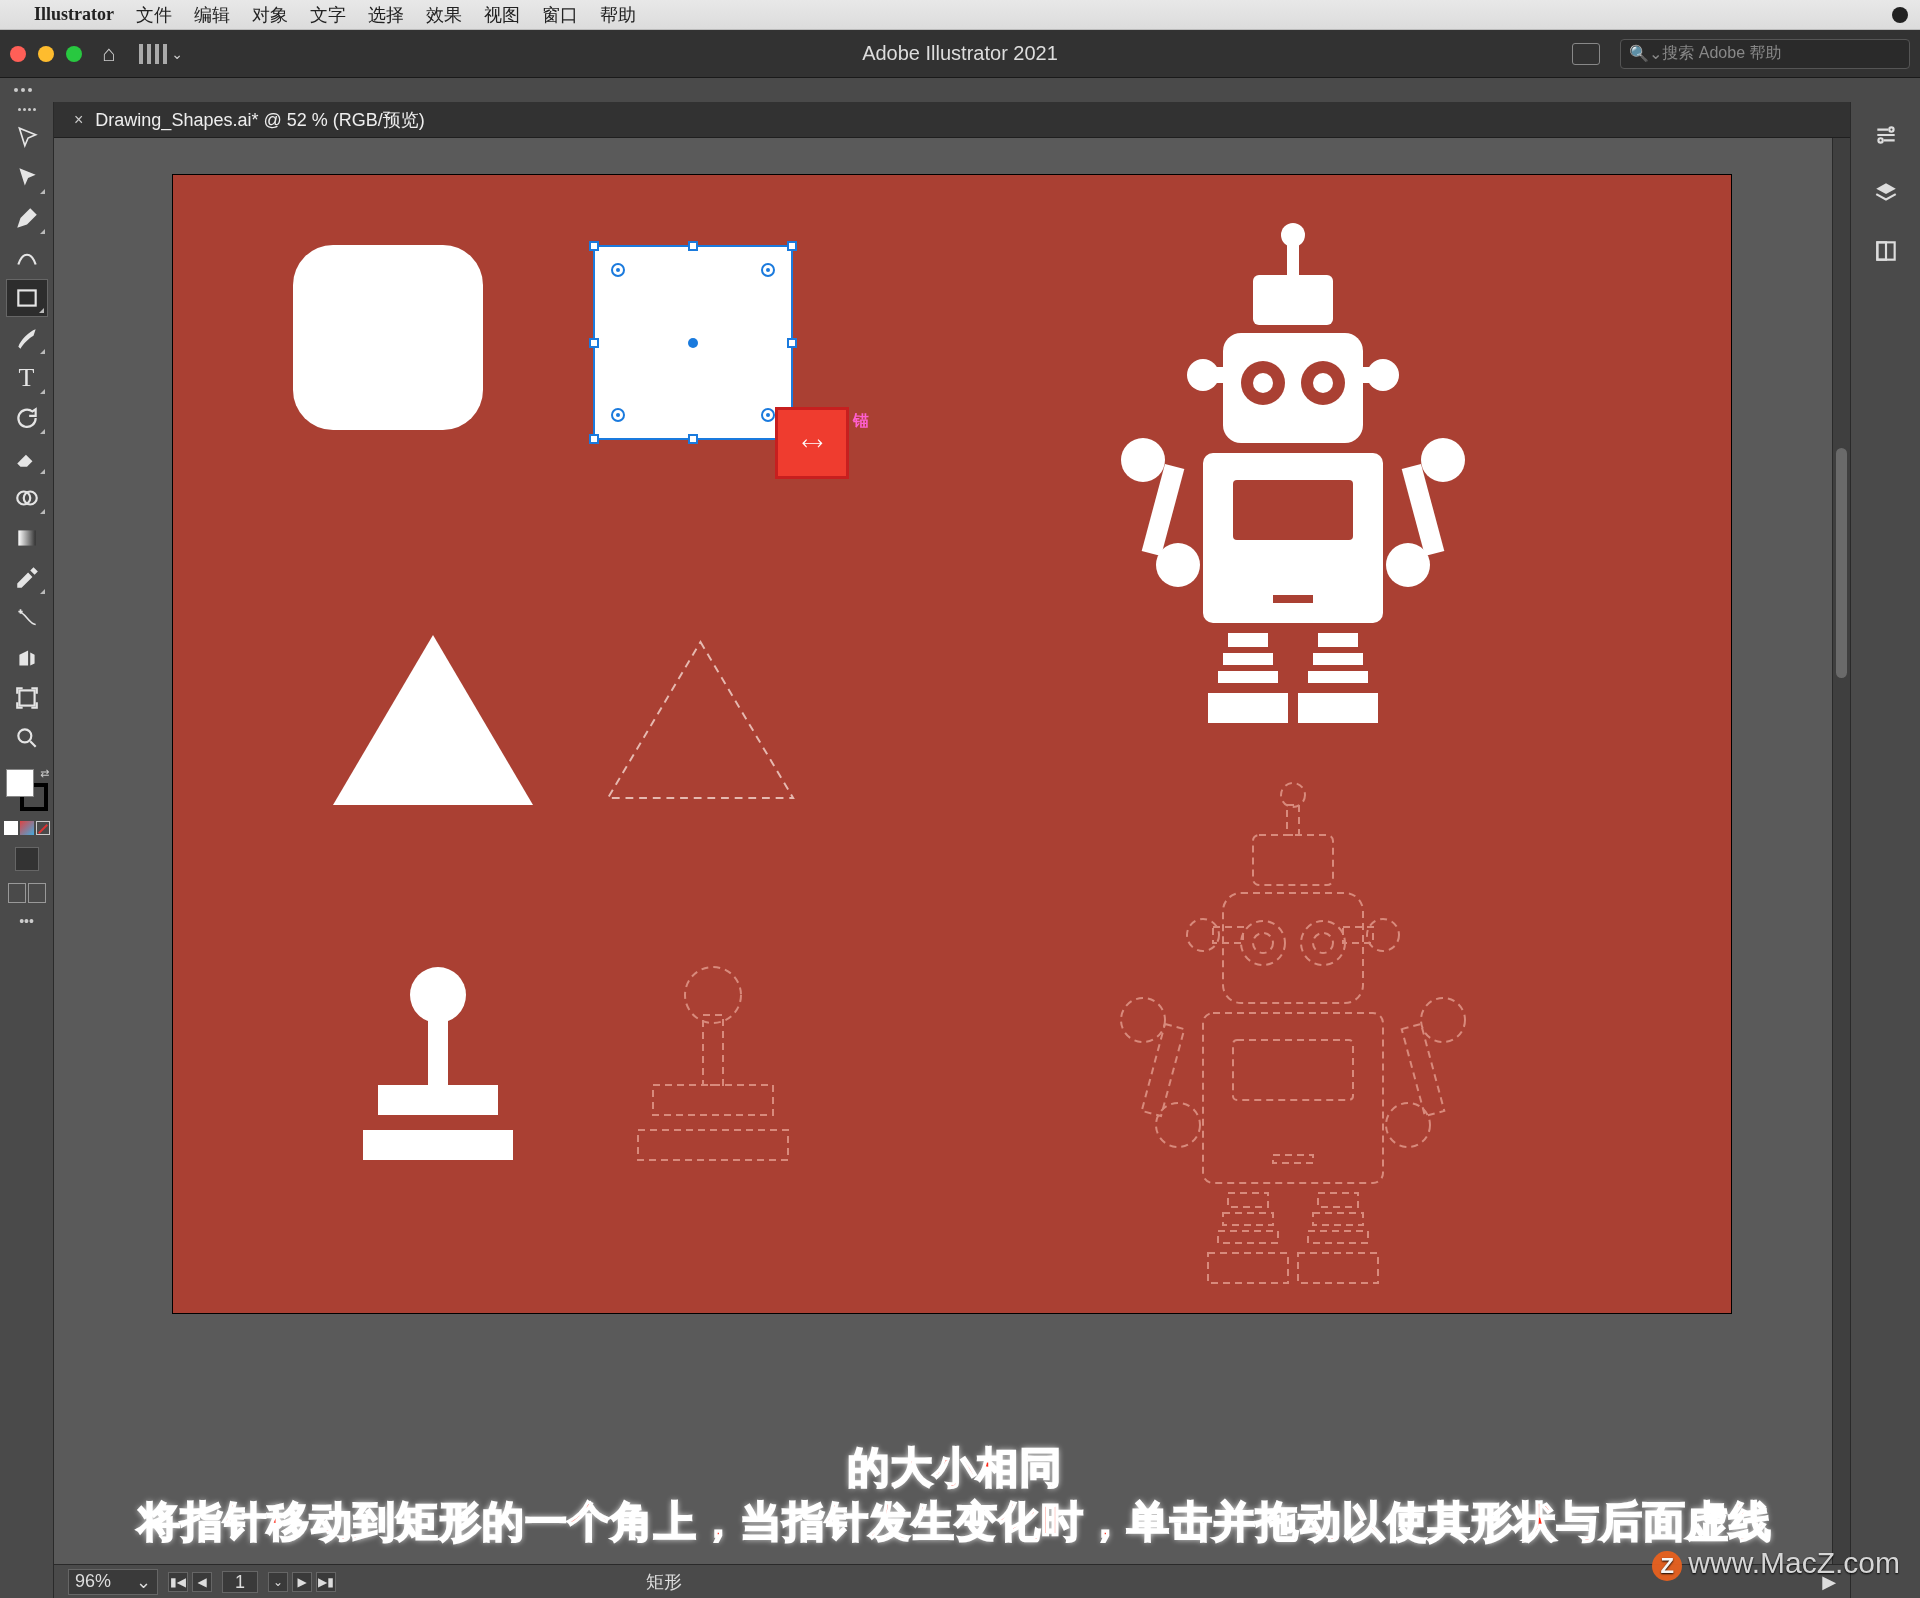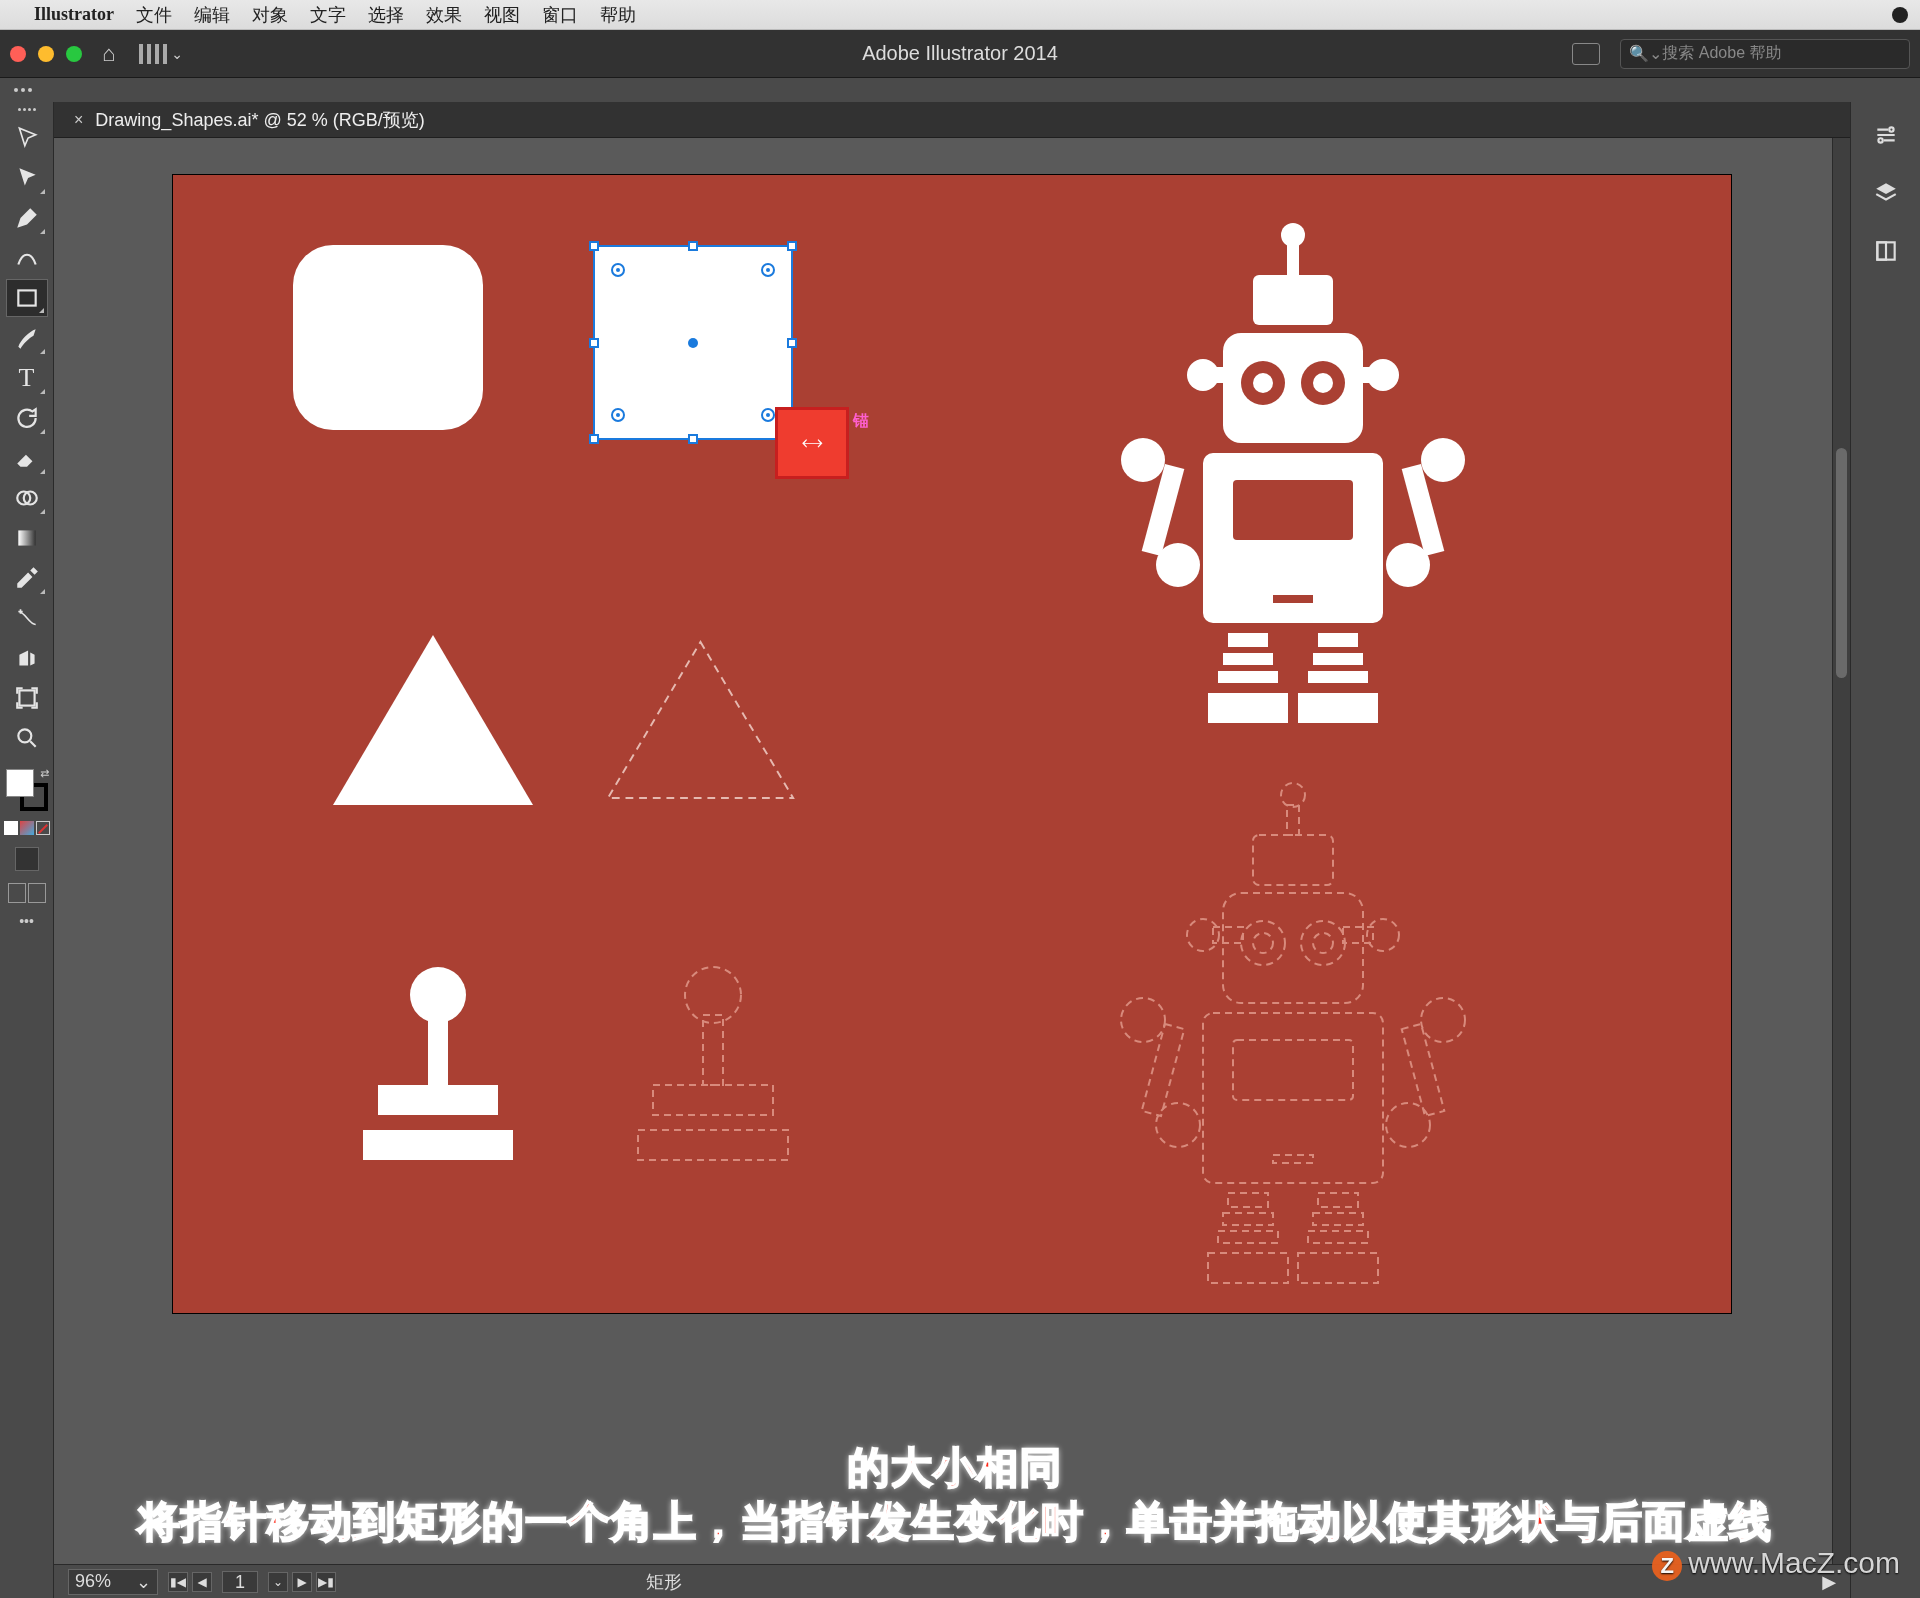--- a/index.html
+++ b/index.html
@@ -135,21 +135,21 @@
 
 <div class="app-topbar">
   <div class="traffic">
     <span class="tl red"></span>
     <span class="tl yel"></span>
     <span class="tl grn"></span>
   </div>
   <span class="home-icon">⌂</span>
   <span class="ws-icon"></span>
   <span class="ws-chev">⌄</span>
-  <div class="app-title">Adobe Illustrator 2014</div>
+  <div class="app-title">Adobe Illustrator 2021</div>
   <div class="search-wrap">
     <div class="share-icon"></div>
     <div class="search-box">
       <span>🔍⌄ </span>
       <span>搜索 Adobe 帮助</span>
     </div>
   </div>
 </div>
 
 <div class="ctrl-row">

